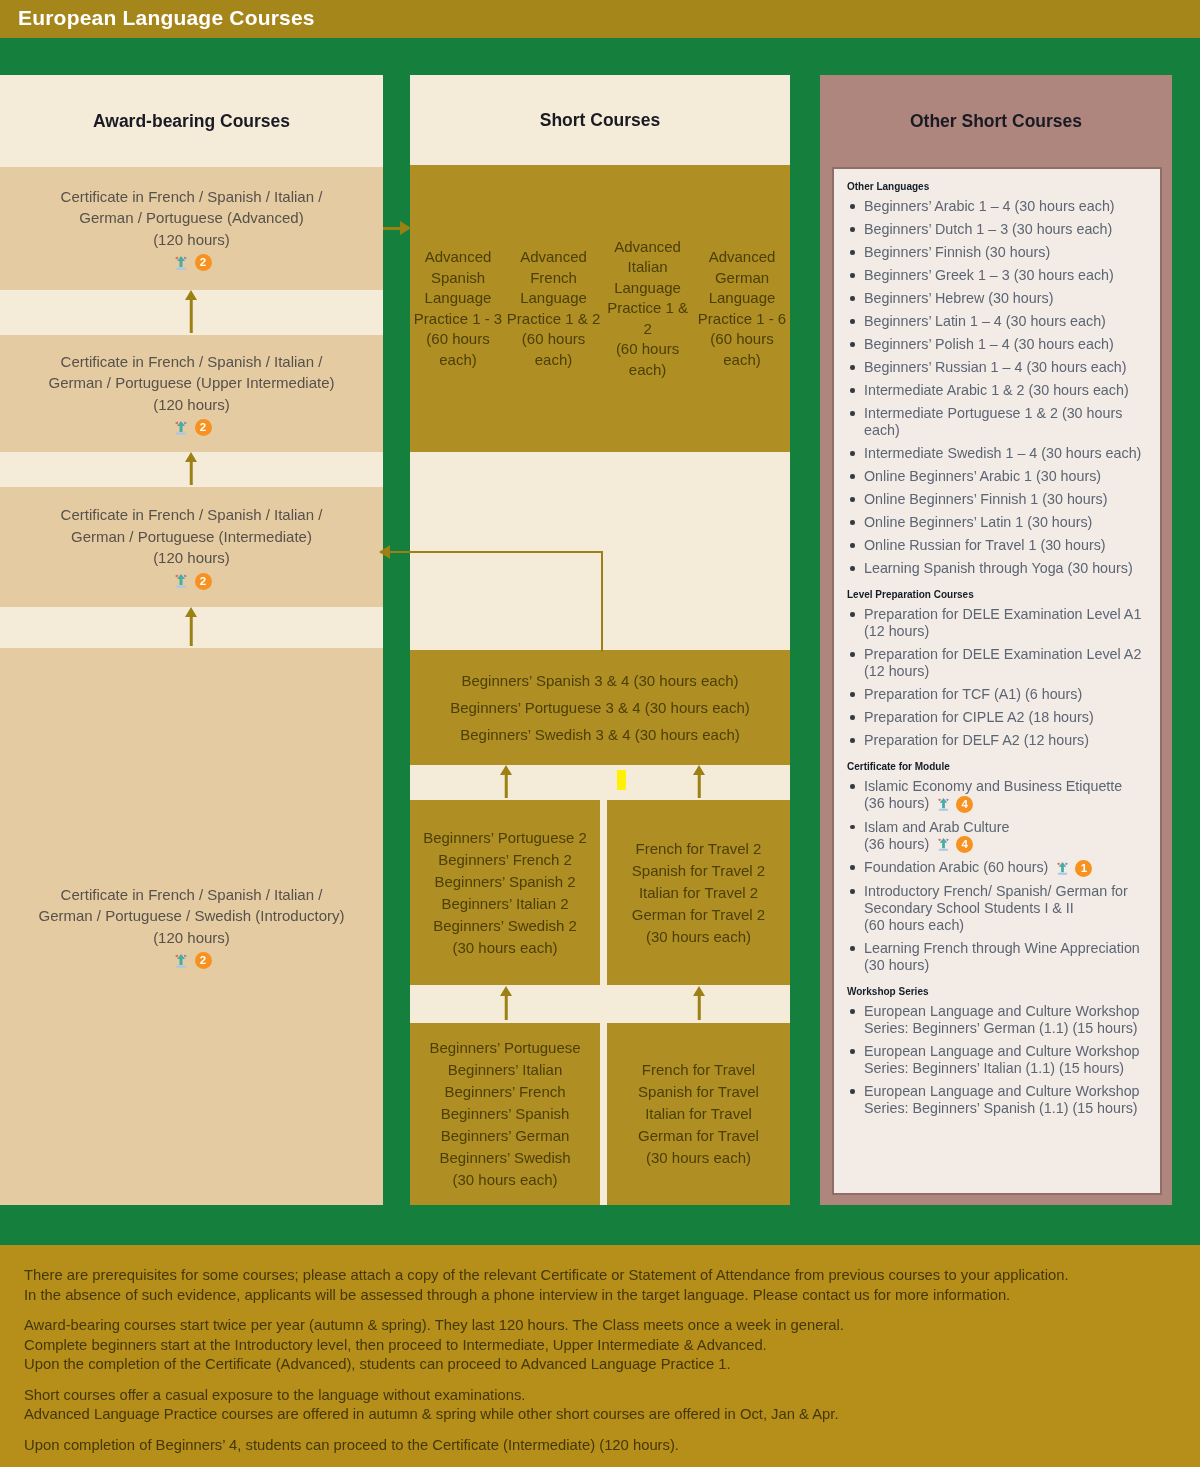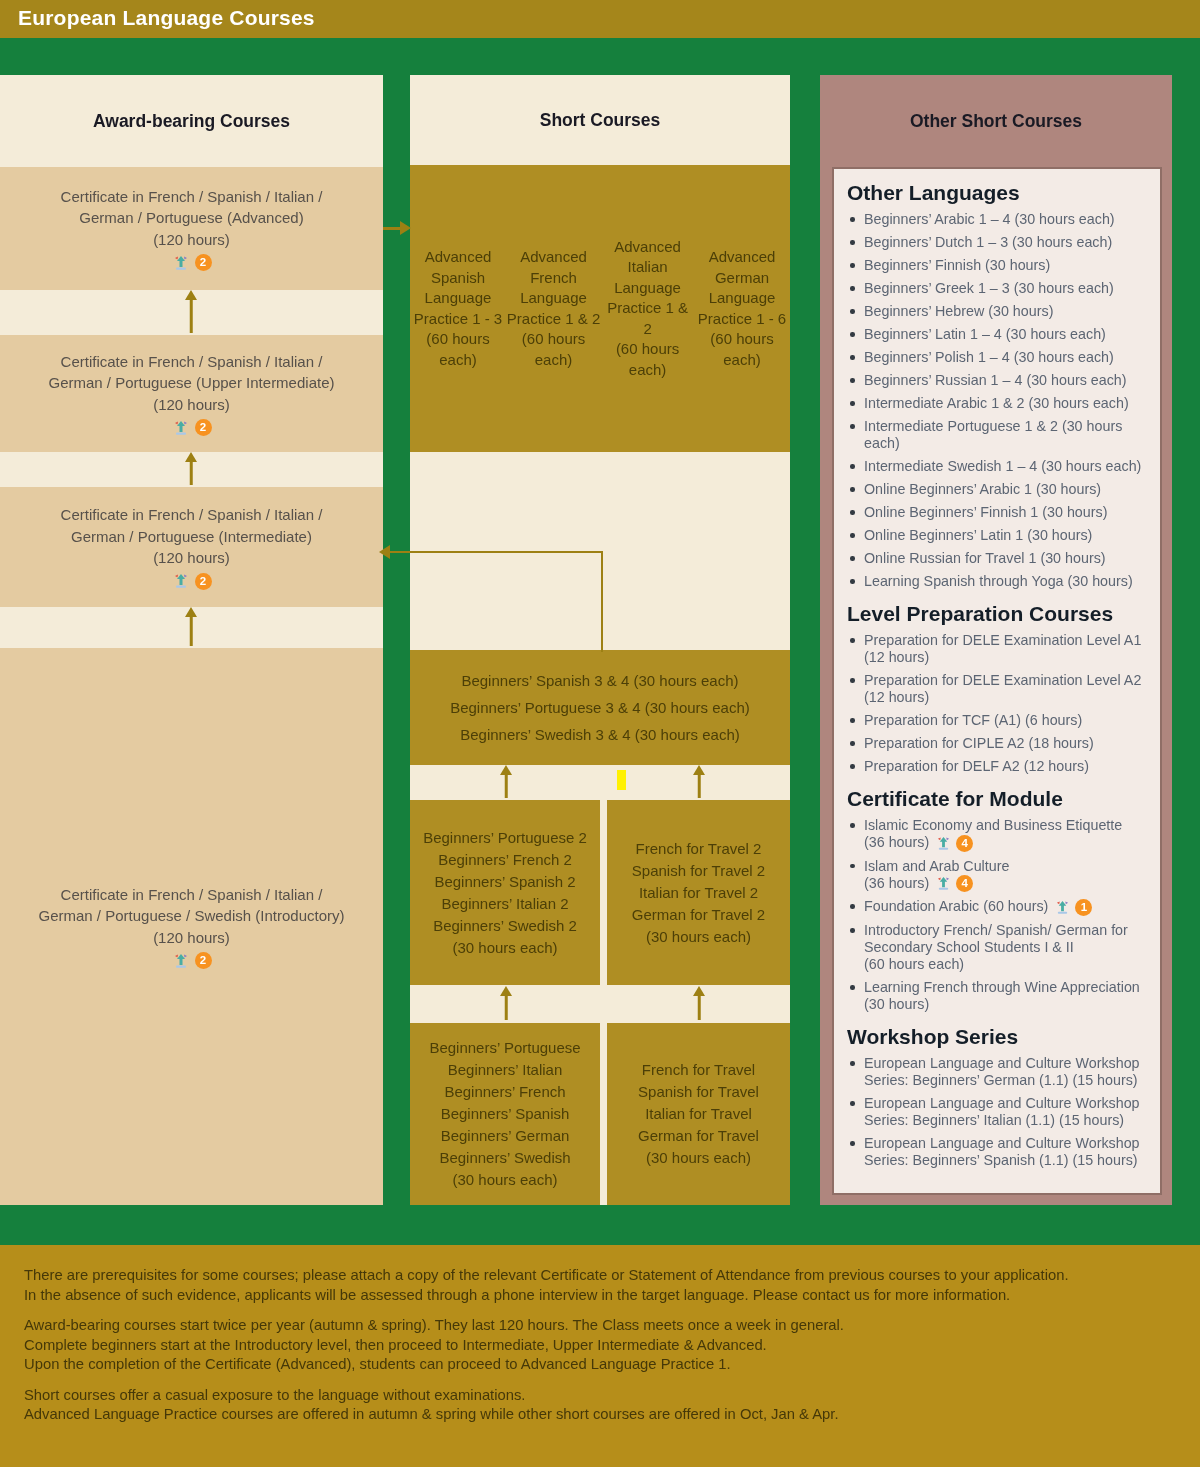--- a/index.html
+++ b/index.html
@@ -69,21 +69,21 @@
               border-right:11px solid #9D8013;}
   .h-arrow{position:absolute;left:383px;top:221px;width:28px;height:14px;}
   .h-arrow::before{content:"";position:absolute;left:0;right:9px;top:6px;height:2.5px;background:#9D8013;}
   .h-arrow::after{content:"";position:absolute;right:0;top:0;
                   border-top:7px solid transparent;border-bottom:7px solid transparent;
                   border-left:11px solid #9D8013;}
 
   
   .panel{position:absolute;left:12px;right:10px;top:92px;bottom:10px;background:#F3EBE6;
          border:2px solid #8F6E66;box-sizing:border-box;padding:10px 13px;overflow:hidden;}
-  .panel h3{margin:12px 0 6px;font-size:21px;color:#141e28;}
+  .panel h3{margin:12px 0 6px;font-size:10px;color:#141e28;}
   .panel h3:first-child{margin-top:2px;}
   .panel ul{list-style:none;margin:0;padding:0;}
   .panel li{position:relative;padding-left:17px;margin-bottom:6px;font-size:14.3px;
             line-height:17px;color:#5c6573;white-space:pre-line;}
   .panel li::before{content:"";position:absolute;left:3px;top:6px;width:4.5px;height:4.5px;
                     border-radius:50%;background:#333a42;}
 
   
   .credit-icon{display:inline-flex;vertical-align:middle;line-height:0;}
   .badge{display:inline-flex;align-items:center;justify-content:center;vertical-align:middle;
@@ -332,15 +332,16 @@
   </section>
 
   <footer class="notes">
     <p>There are prerequisites for some courses; please attach a copy of the relevant Certificate or Statement of Attendance from previous courses to your application.
 In the absence of such evidence, applicants will be assessed through a phone interview in the target language. Please contact us for more information.</p>
     <p>Award-bearing courses start twice per year (autumn &amp; spring). They last 120 hours. The Class meets once a week in general.
 Complete beginners start at the Introductory level, then proceed to Intermediate, Upper Intermediate &amp; Advanced.
 Upon the completion of the Certificate (Advanced), students can proceed to Advanced Language Practice 1.</p>
     <p>Short courses offer a casual exposure to the language without examinations.
 Advanced Language Practice courses are offered in autumn &amp; spring while other short courses are offered in Oct, Jan &amp; Apr.</p>
+    <p>Upon completion of Beginners’ 4, students can proceed to the Certificate (Intermediate) (120 hours).</p>
   </footer>
 
 </div>
 
 </body></html>

